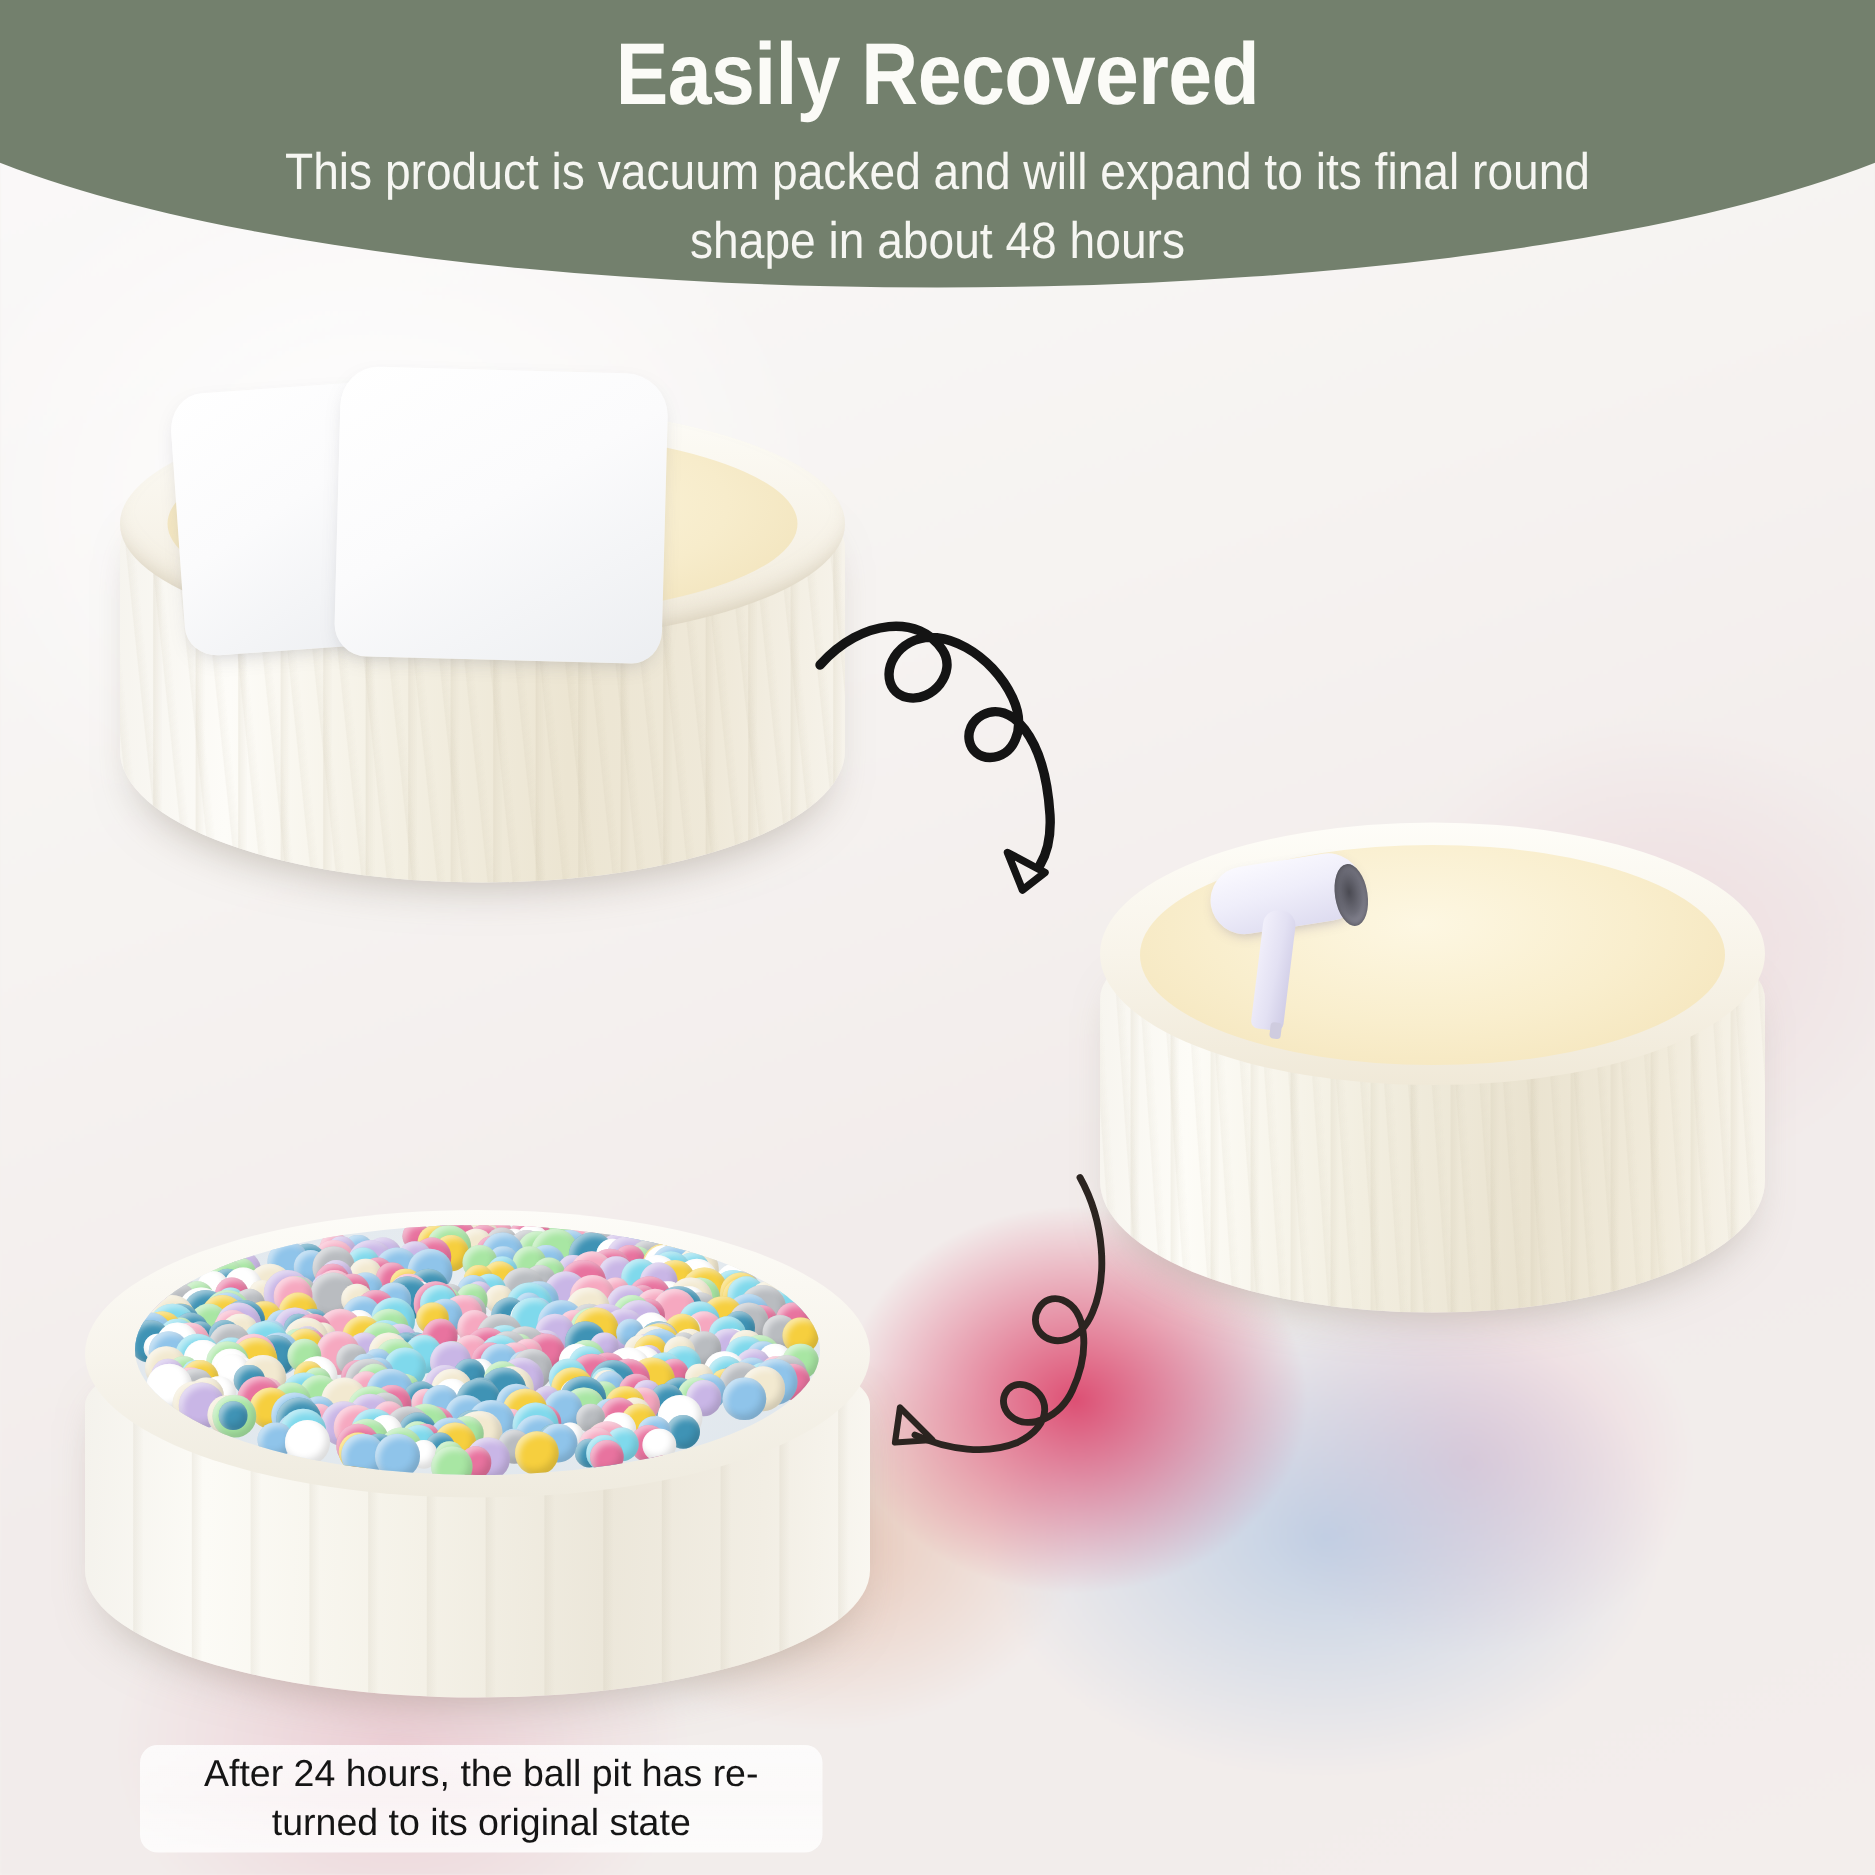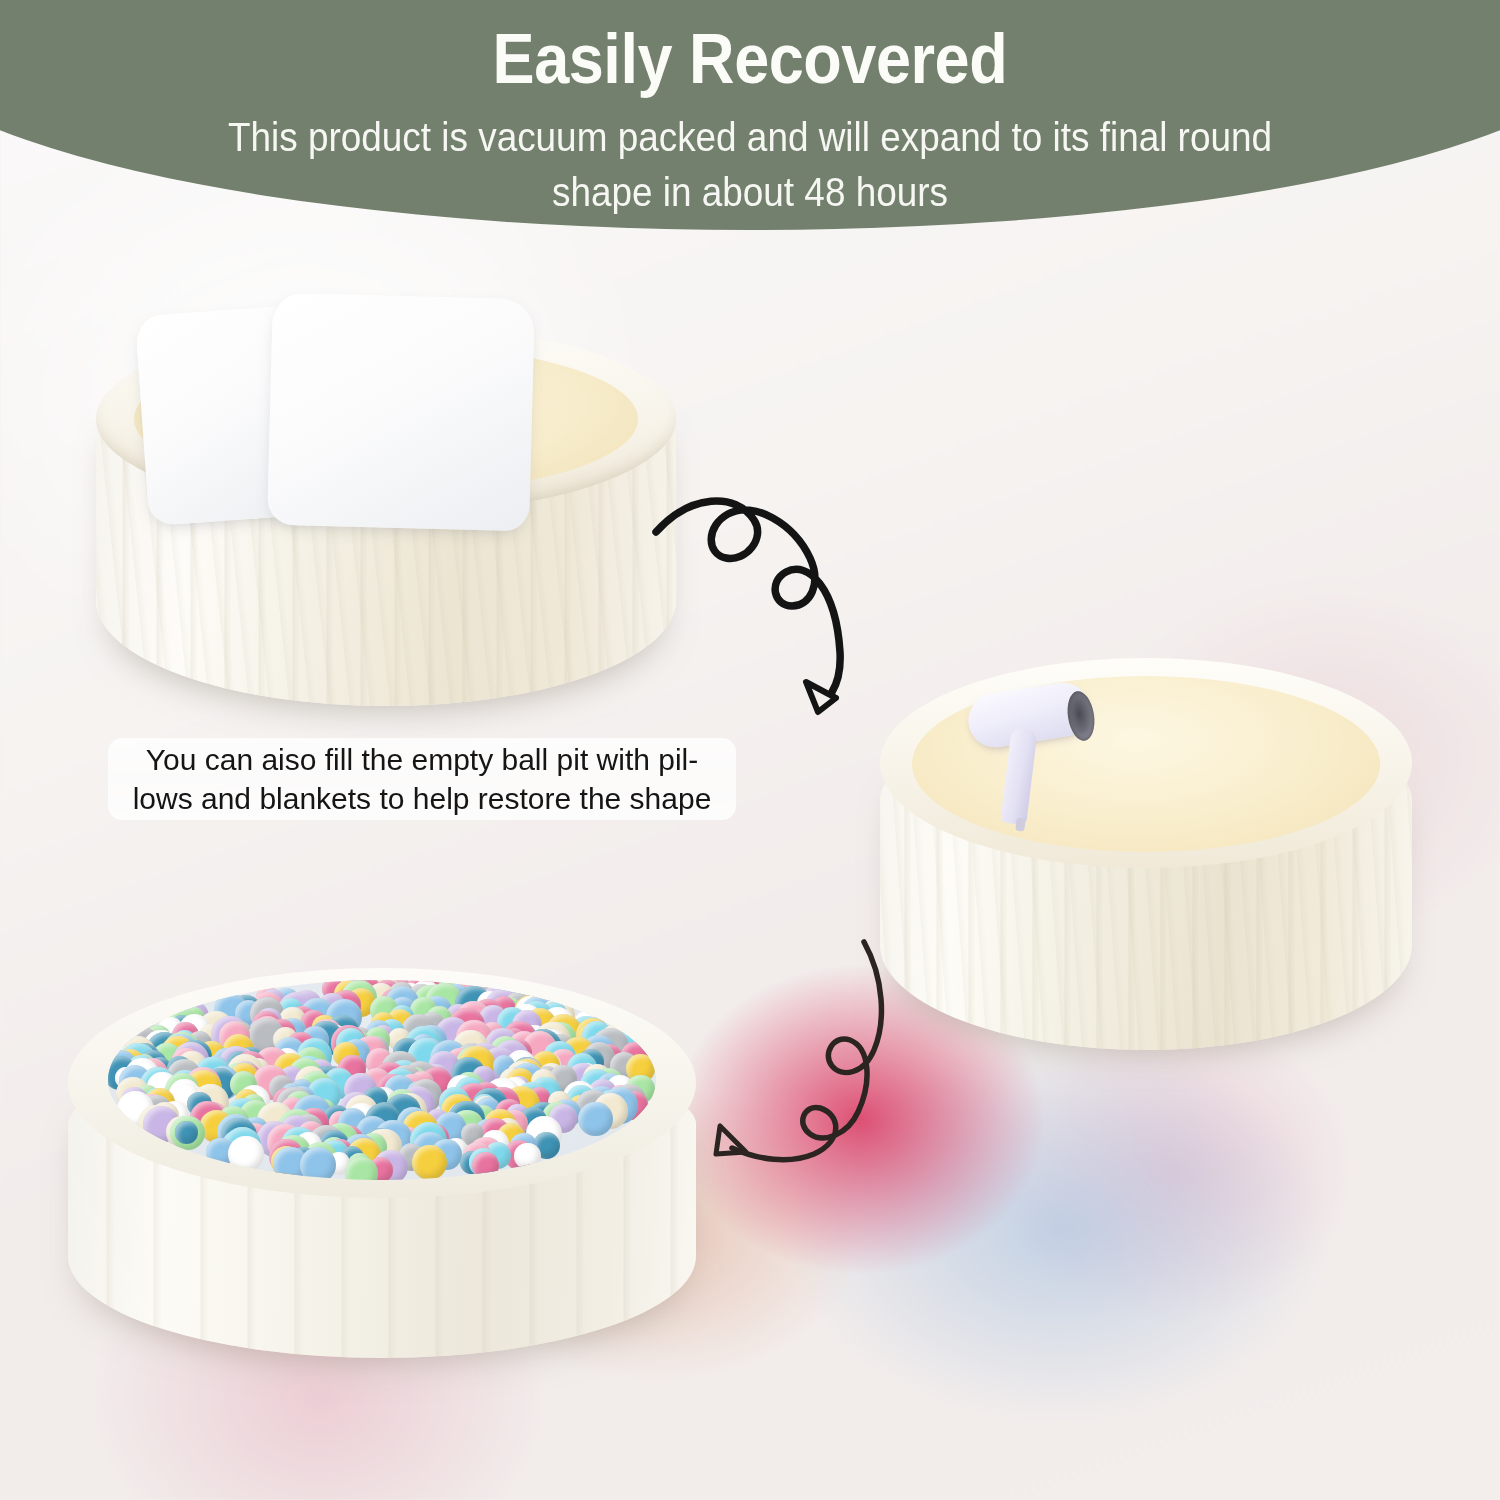--- a/index.html
+++ b/index.html
@@ -809,15 +809,15 @@
     <path d="M22 200 L 18 228 L 48 226 Z" fill="none" stroke="#2b2420" stroke-width="5" stroke-linejoin="round"></path>
   </svg>
 
   <div class="header" style="background: rgb(115, 128, 109);">
     <div class="header-inner">
       <div class="hdr-title">Easily Recovered</div>
       <div class="hdr-sub">This product is vacuum packed and will expand to its final round shape in about 48 hours</div>
     </div>
   </div>
 
-  <div class="caption" id="cap1">You can aiso fill the empty ball pit with pil-lows and blankets to help restore the shape</div>
+  <div class="caption" id="cap3">After 24 hours, the ball pit has re-turned to its original state</div>
 
 </div>
 
 </body></html>

